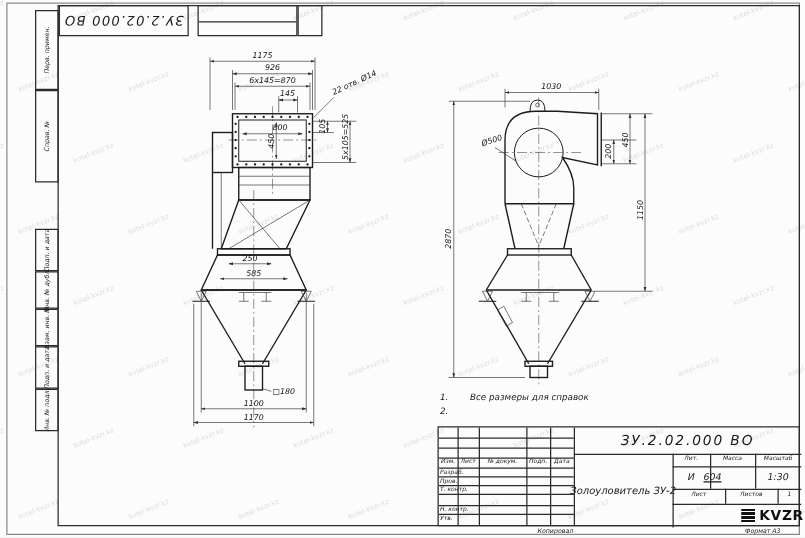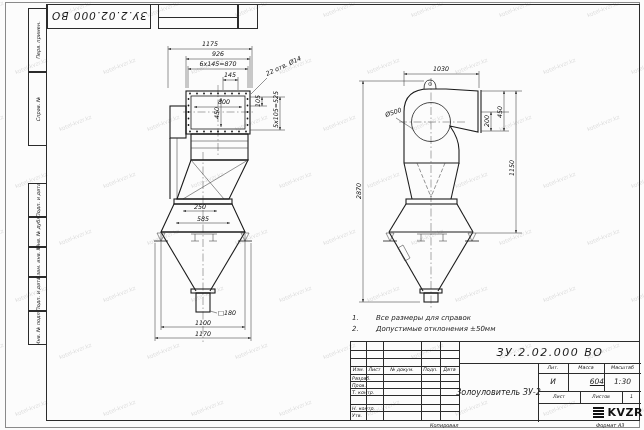--- a/index.html
+++ b/index.html
@@ -351,21 +351,20 @@
     </g>
   </svg>
 
   <div class="abs" style="left:352px;top:313px;width:220px;z-index:4;">
     <div class="note-row">
       <span class="note-num">1.</span>
       <span>Все размеры для справок</span>
     </div>
     <div class="note-row">
       <span class="note-num">2.</span>
-      <span>Допустимые отклонения ±50мм</span>
     </div>
   </div>
 
   <div class="box" style="left:350px;top:341px;width:290px;height:80px;border-width:1.2px;z-index:5;">
 
     <div class="vline" style="left:15px;top:0;height:100%;"></div>
     <div class="vline" style="left:32px;top:0;height:100%;"></div>
     <div class="vline" style="left:70px;top:0;height:100%;"></div>
     <div class="vline" style="left:89px;top:0;height:100%;"></div>
     <div class="vline" style="left:108px;top:0;height:100%;"></div>
@@ -400,21 +399,21 @@
 
     <div class="hline" style="left:187px;width:103px;top:31px;"></div>
     <div class="hline" style="left:187px;width:103px;top:49px;"></div>
     <div class="hline" style="left:187px;width:103px;top:61px;"></div>
     <div class="vline" style="left:217px;top:21px;height:28px;"></div>
     <div class="vline" style="left:253px;top:21px;height:28px;"></div>
     <div class="abs tb-head" style="left:187px;width:30px;top:23px;">Лит.</div>
     <div class="abs tb-head" style="left:217px;width:36px;top:23px;">Масса</div>
     <div class="abs tb-head" style="left:253px;width:37px;top:23px;">Масштаб</div>
     <div class="abs tb-val" style="left:187px;width:30px;top:35px;">И</div>
-    <div class="abs tb-val" style="left:228px;width:36px;top:35px;text-decoration:underline;">604</div>
+    <div class="abs tb-val" style="left:201px;width:36px;top:35px;text-decoration:underline;">604</div>
     <div class="abs tb-val" style="left:253px;width:37px;top:35px;">1:30</div>
 
     <div class="vline" style="left:229px;top:49px;height:12px;"></div>
     <div class="vline" style="left:271px;top:49px;height:12px;"></div>
     <div class="abs tb-head" style="left:187px;width:42px;top:52px;">Лист</div>
     <div class="abs tb-head" style="left:229px;width:42px;top:52px;">Листов</div>
     <div class="abs tb-head" style="left:271px;width:19px;top:52px;">1</div>
 
     <div class="logo-wrap" style="left:187px;top:61px;width:103px;height:19px;">
       <span class="logo-sq"></span>

